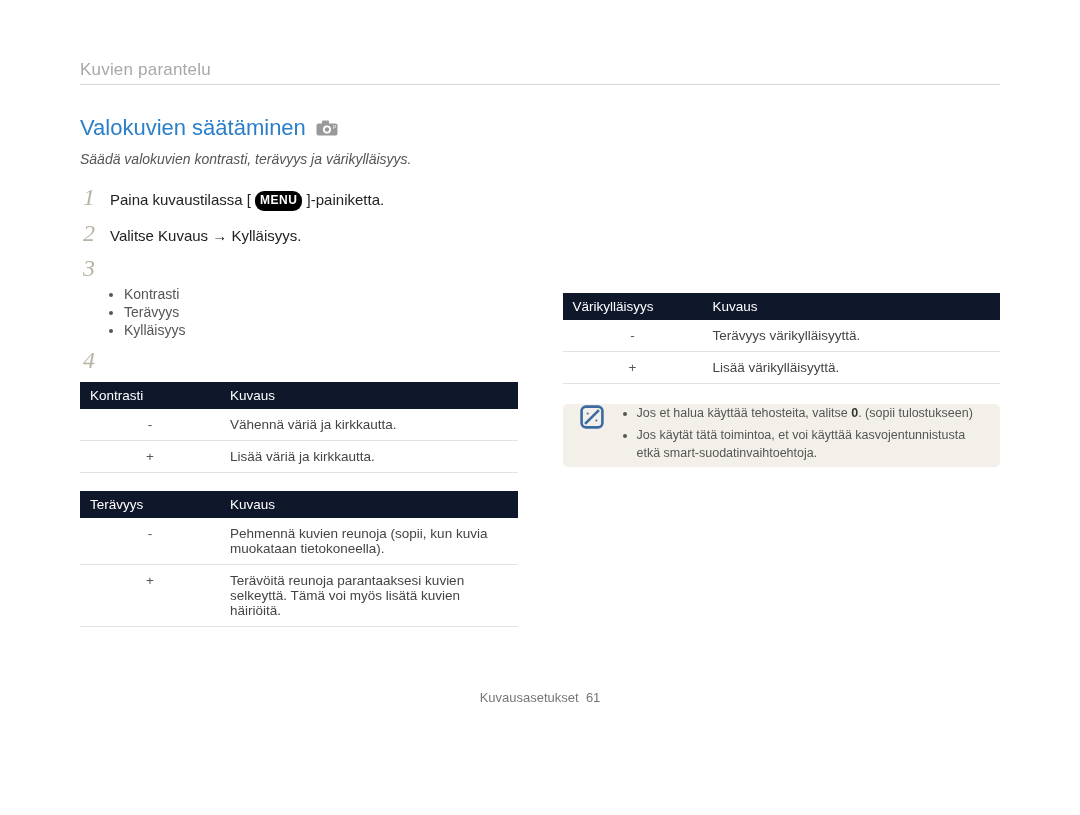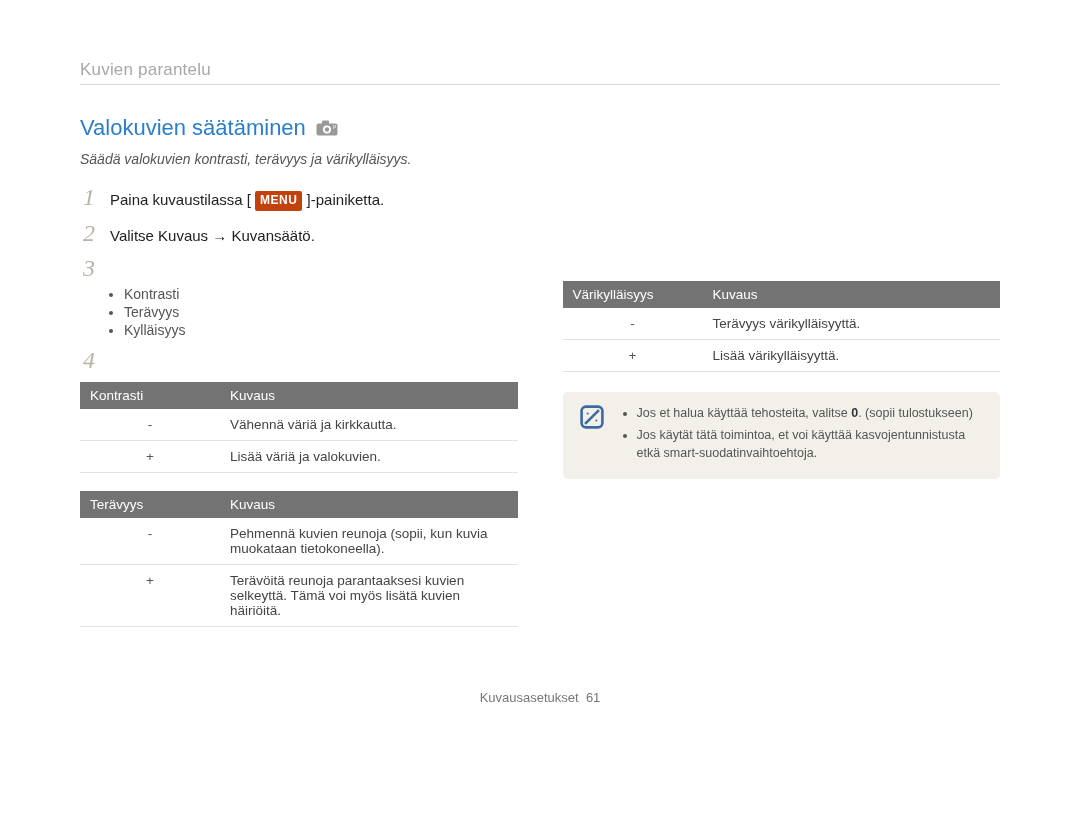--- a/index.html
+++ b/index.html
@@ -80,46 +80,46 @@
     line-height: 1;
   }
   .step-text {
     font-size: 15px;
     color: #222;
     line-height: 1.4;
     flex: 1;
   }
   .menu-badge {
     display: inline-block;
-    background: #c2410c;
+    background: #000000;
     color: #fff;
     font-weight: bold;
     font-size: 12px;
     padding: 1px 5px 2px 5px;
-    border-radius: 2px;
+    border-radius: 9px;
     vertical-align: 1px;
     letter-spacing: 0.5px;
   }
   .bullets {
     list-style: disc;
     padding-left: 44px;
     margin: -4px 0 10px 0;
     color: #555;
     font-size: 14px;
   }
   .bullets li { margin: 2px 0; }
 
   table.opt {
     width: 100%;
     border-collapse: collapse;
     margin: 8px 0 18px 0;
     font-size: 13.5px;
   }
   table.opt th {
-    background: #737373;
+    background: #0f172a;
     color: #fff;
     font-weight: 400;
     text-align: left;
     padding: 6px 10px;
   }
   table.opt th:first-child { width: 120px; }
   table.opt td {
     border-bottom: 1px solid #e3e3e3;
     padding: 8px 10px;
     color: #444;
@@ -128,21 +128,21 @@
   table.opt td.sym {
     text-align: center;
     color: #555;
     width: 120px;
   }
   .note-box {
     display: flex;
     gap: 14px;
     background: #f2f0e8;
     border-radius: 5px;
-    padding: 12px 16px;
+    padding: 0 16px;
     margin-top: 20px;
   }
   .note-icon-wrap {
     flex: 0 0 auto;
   }
   .note-icon {
     width: 26px;
     height: 26px;
     fill: none;
     stroke: #3b6aa3;
@@ -201,21 +201,21 @@
         <li>
           <span class="step-num">1</span>
           <span class="step-text">
             <span>Paina kuvaustilassa [</span>
             <span class="menu-badge">MENU</span>
             <span>]-painiketta.</span>
           </span>
         </li>
         <li>
           <span class="step-num">2</span>
-          <span class="step-text">Valitse Kuvaus → Kuvansäätö.</span>
+          <span class="step-text">Valitse Kuvaus → Kylläisyys.</span>
         </li>
         <li>
           <span class="step-num">3</span>
         </li>
       </ol>
 
       <ul class="bullets">
         <li>Kontrasti</li>
         <li>Terävyys</li>
         <li>Kylläisyys</li>
@@ -234,21 +234,21 @@
             <th>Kuvaus</th>
           </tr>
         </thead>
         <tbody>
           <tr>
             <td class="sym">-</td>
             <td>Vähennä väriä ja kirkkautta.</td>
           </tr>
           <tr>
             <td class="sym">+</td>
-            <td>Lisää väriä ja valokuvien.</td>
+            <td>Lisää väriä ja kirkkautta.</td>
           </tr>
         </tbody>
       </table>
 
       <table class="opt">
         <thead>
           <tr>
             <th>Terävyys</th>
             <th>Kuvaus</th>
           </tr>

